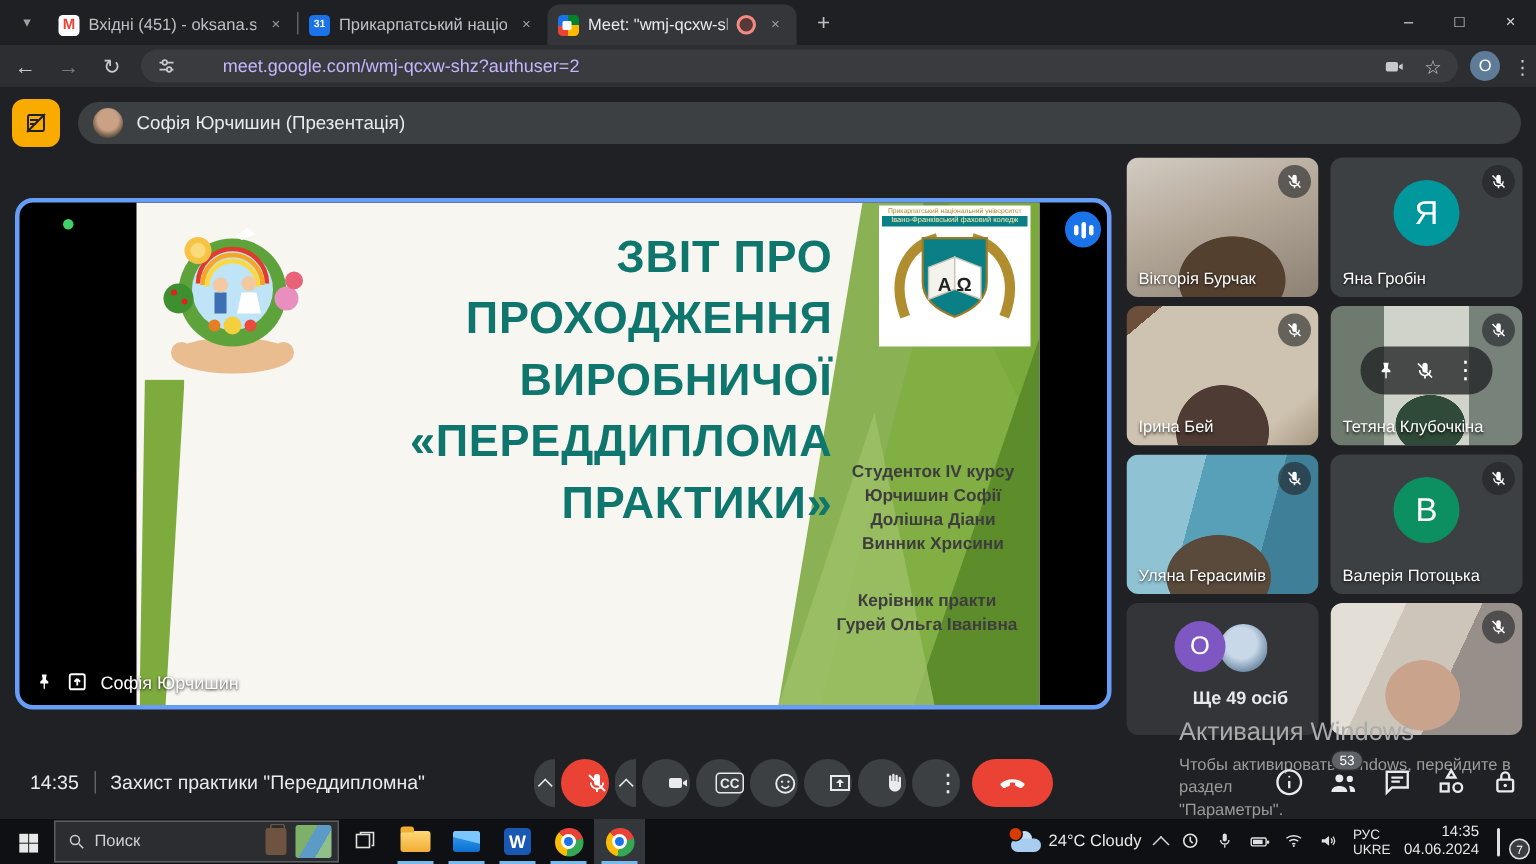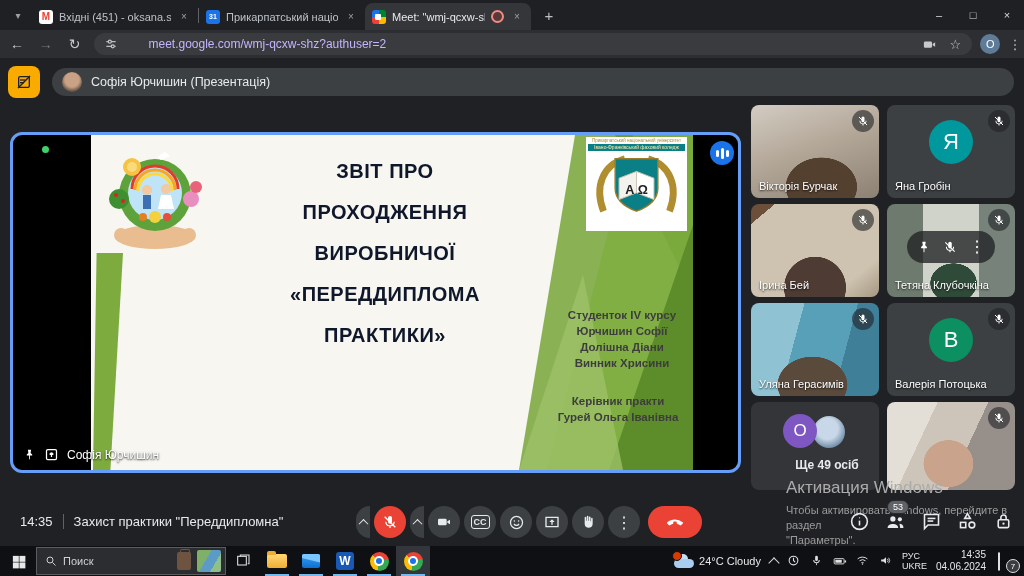--- a/index.html
+++ b/index.html
@@ -50,22 +50,22 @@
   .audio-ind i{display:block;width:3px;background:#fff;border-radius:2px;}
   .stage-label{position:absolute;left:10px;bottom:8px;display:flex;align-items:center;gap:8px;z-index:5;}
   .stage-label .nm{font-size:12px;color:#fff;text-shadow:0 1px 2px rgba(0,0,0,.9);}
   .s-ico{color:#fff;filter:drop-shadow(0 1px 1px rgba(0,0,0,.8));}
 
   
   .slide{position:absolute;left:78px;top:0;width:602px;height:335px;background:#f7f6f1;overflow:hidden;}
   .slide-shapes{position:absolute;right:0;top:0;width:180px;height:335px;}
   .left-wedge{position:absolute;left:2px;top:118px;width:30px;height:217px;background:#7dab3e;
     clip-path:polygon(12% 0,100% 0,58% 100%,0 100%);}
-  .slide-title{position:absolute;left:124px;top:16px;width:340px;text-align:center;color:#0f172a;
-    font-weight:bold;font-size:20px;line-height:41px;letter-spacing:.5px;}
+  .slide-title{position:absolute;left:124px;top:16px;width:340px;text-align:right;color:#0f766e;
+    font-weight:bold;font-size:30px;line-height:41px;letter-spacing:.5px;}
   .emblem{position:absolute;right:6px;top:2px;width:101px;height:94px;background:#fff;box-sizing:border-box;padding:1px 2px;}
   .emblem-h{font-size:4.5px;color:#b3882b;text-align:center;line-height:5.5px;}
   .emblem-s{font-size:5px;color:#ffe9a8;background:#0b7f86;text-align:center;line-height:7px;}
   .students{position:absolute;left:470px;top:172px;width:122px;text-align:center;color:#3d3d3d;
     font-size:11.5px;font-weight:bold;line-height:16px;}
   .supervisor{position:absolute;left:462px;top:258px;width:130px;text-align:center;color:#3d3d3d;
     font-size:11.5px;font-weight:bold;line-height:16px;}
 
   
   .tiles{position:absolute;left:751px;top:47px;display:grid;grid-template-columns:128px 128px;
@@ -98,21 +98,21 @@
   .wm-title{font-size:17px;color:#ababab;}
   .wm-sub{font-size:11px;color:#9b9b9b;line-height:15px;margin-top:5px;width:240px;}
 
   
   .controlbar{position:absolute;left:0;bottom:0;width:1024px;height:48px;}
   .cb-left{position:absolute;left:20px;top:16px;display:flex;align-items:center;gap:10px;font-size:13px;color:#e8eaed;}
   .cb-div{width:1px;height:15px;background:#5f6368;}
   .cb-center{position:absolute;left:356px;top:8px;display:flex;align-items:center;gap:4px;z-index:40;}
   .chev{width:14px;height:32px;border-radius:16px 0 0 16px;background:#3c4043;display:flex;align-items:center;justify-content:center;}
   .chev b{display:block;width:6px;height:6px;border-left:1.5px solid #e8eaed;border-top:1.5px solid #e8eaed;transform:rotate(45deg) translate(1px,1px);}
-  .cbtn{width:32px;height:32px;border-radius:50%;background:#3c4043;display:flex;align-items:center;justify-content:center;color:#e8eaed;}
+  .cbtn{width:32px;height:32px;border-radius:50%;background:#3c4043;display:flex;align-items:center;justify-content:flex-end;color:#e8eaed;}
   .cbtn.red{background:#ea4335;color:#fff;}
   .ccglyph{font-size:9px;font-weight:bold;border:1.5px solid #e8eaed;border-radius:3px;padding:1px 2px;}
   .endcall{width:54px;height:32px;border-radius:16px;background:#ea4335;display:flex;align-items:center;justify-content:center;margin-left:4px;}
   .cb-right{position:absolute;right:10px;top:13px;display:flex;gap:15px;z-index:40;}
   .rico{width:21px;height:21px;color:#e8eaed;position:relative;}
   .count-badge{position:absolute;top:-11px;left:2px;background:#5f6368;color:#fff;font-size:9px;
     padding:1px 5px;border-radius:8px;border:1px solid #2a2b2e;}
 
   
   .taskbar{position:absolute;left:0;top:546px;width:1024px;height:30px;background:#0e1013;display:flex;align-items:center;}

